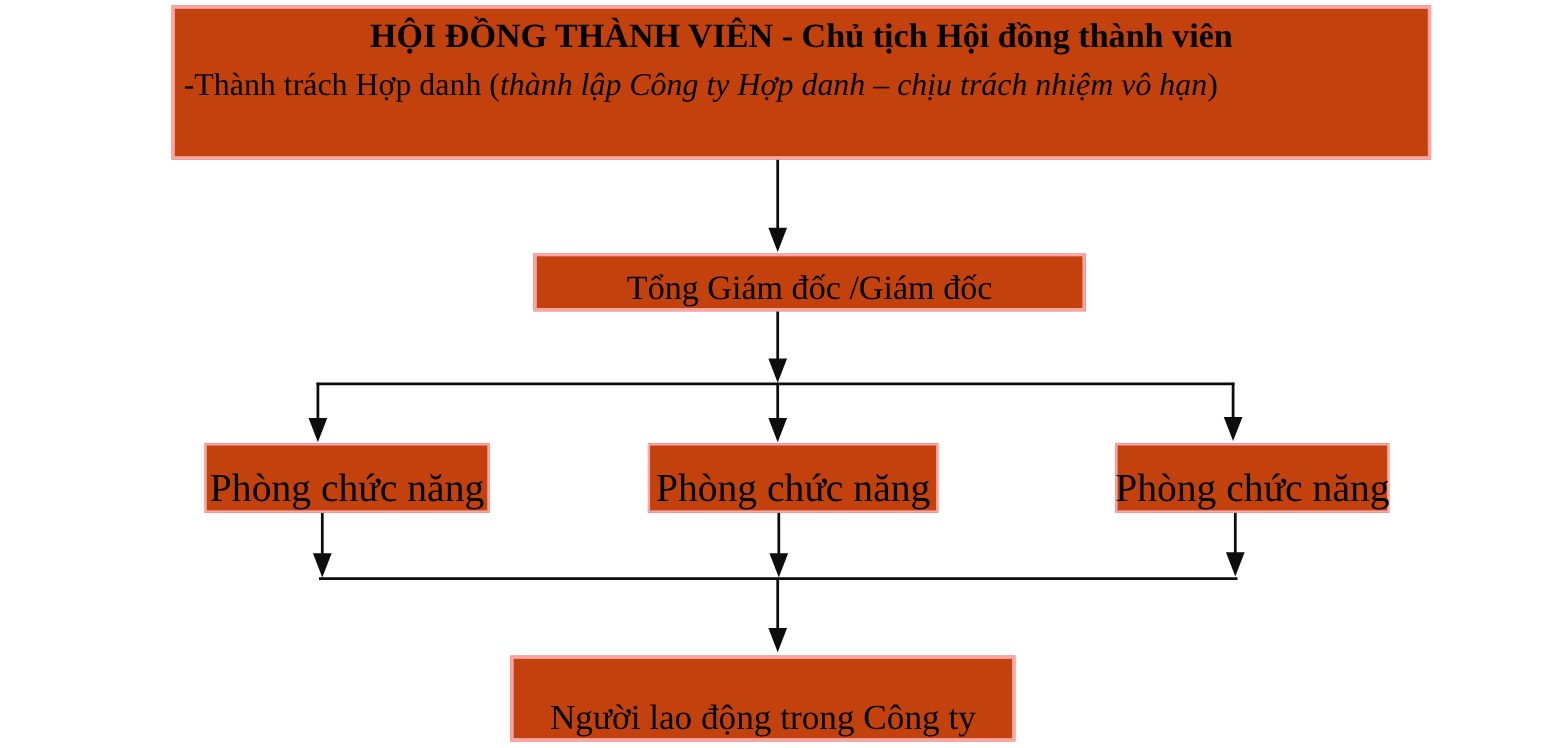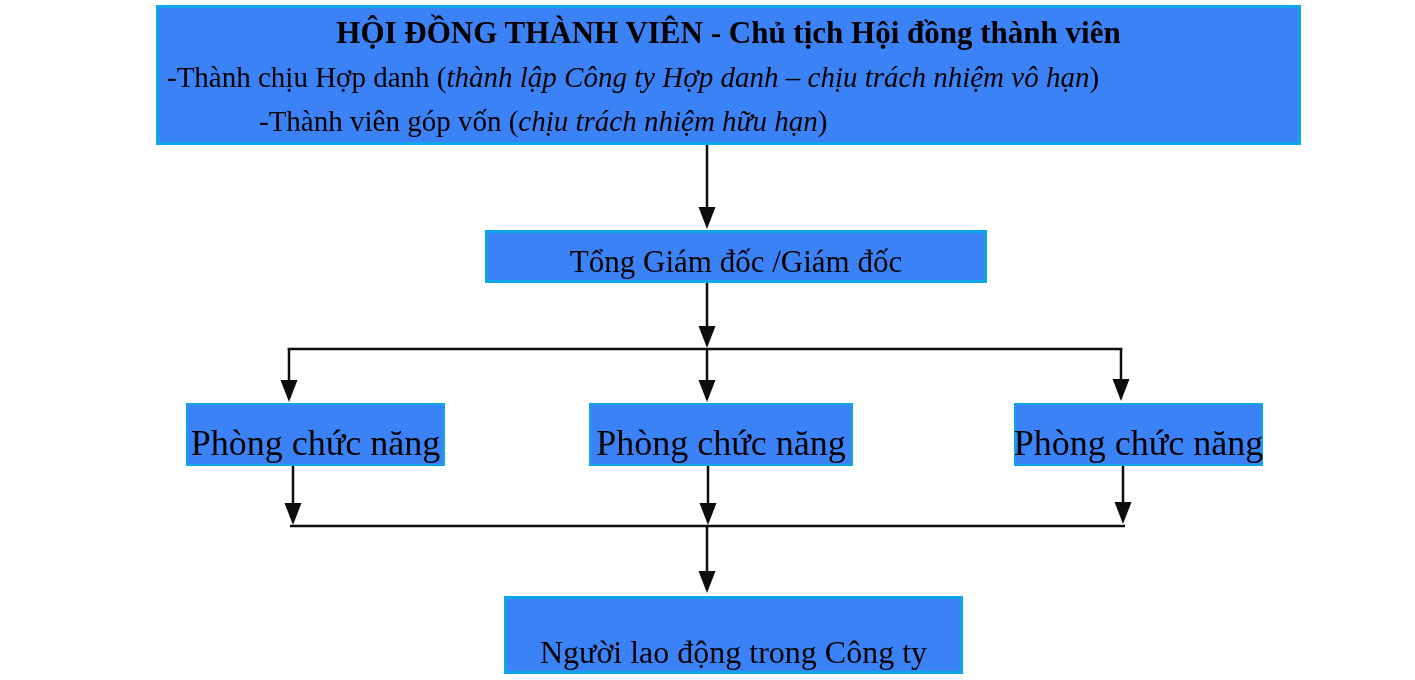--- a/index.html
+++ b/index.html
@@ -21,22 +21,22 @@
     left: 0;
     top: 0;
     width: 1415px;
     height: 680px;
   }
   .connectors line { stroke: #0d0d0d; stroke-width: 2.5; }
   .connectors polygon { fill: #0d0d0d; }
 
   .node {
     position: absolute;
-    background: #3b82f6;
-    border: 3px solid #0ea5e9;
+    background: #c2410c;
+    border: 3px solid #fca5a5;
     box-sizing: border-box;
   }
   .node.center {
     display: flex;
     align-items: flex-end;
     justify-content: center;
     text-align: center;
     white-space: nowrap;
   }
 
@@ -70,21 +70,20 @@
   .dept-1 { left: 186px;  width: 259px; }
   .dept-2 { left: 589px;  width: 264px; }
   .dept-3 { left: 1014px; width: 249px; }
 
   .employees {
     left: 464px;
     top: 596px;
     width: 459px;
     height: 78px;
     font-size: 32px;
-    margin-left: 40px;
   }
 </style>
 </head>
 <body>
 
 <div class="stage">
 
   <svg class="connectors" viewBox="0 0 1415 680" xmlns="http://www.w3.org/2000/svg">
 
     <g>
@@ -132,22 +131,21 @@
     </g>
 
     <g>
       <line x1="707" y1="527" x2="707" y2="576"></line>
       <polygon points="707,593 698.5,571 715.5,571"></polygon>
     </g>
   </svg>
 
   <div class="node council">
     <div class="tb-title">HỘI ĐỒNG THÀNH VIÊN - Chủ tịch Hội đồng thành viên</div>
-    <div class="tb-line tb-line2"><span>-Thành chịu Hợp danh (</span><em>thành lập Công ty Hợp danh – chịu trách nhiệm vô hạn</em><span>)</span></div>
-    <div class="tb-line tb-line3"><span>-Thành viên góp vốn (</span><em>chịu trách nhiệm hữu hạn</em><span>)</span></div>
+    <div class="tb-line tb-line2"><span>-Thành trách Hợp danh (</span><em>thành lập Công ty Hợp danh – chịu trách nhiệm vô hạn</em><span>)</span></div>
   </div>
 
   <div class="node center director">
     <span>Tổng Giám đốc /Giám đốc</span>
   </div>
 
   <div class="node center dept dept-1">
     <span>Phòng chức năng</span>
   </div>
   <div class="node center dept dept-2">

